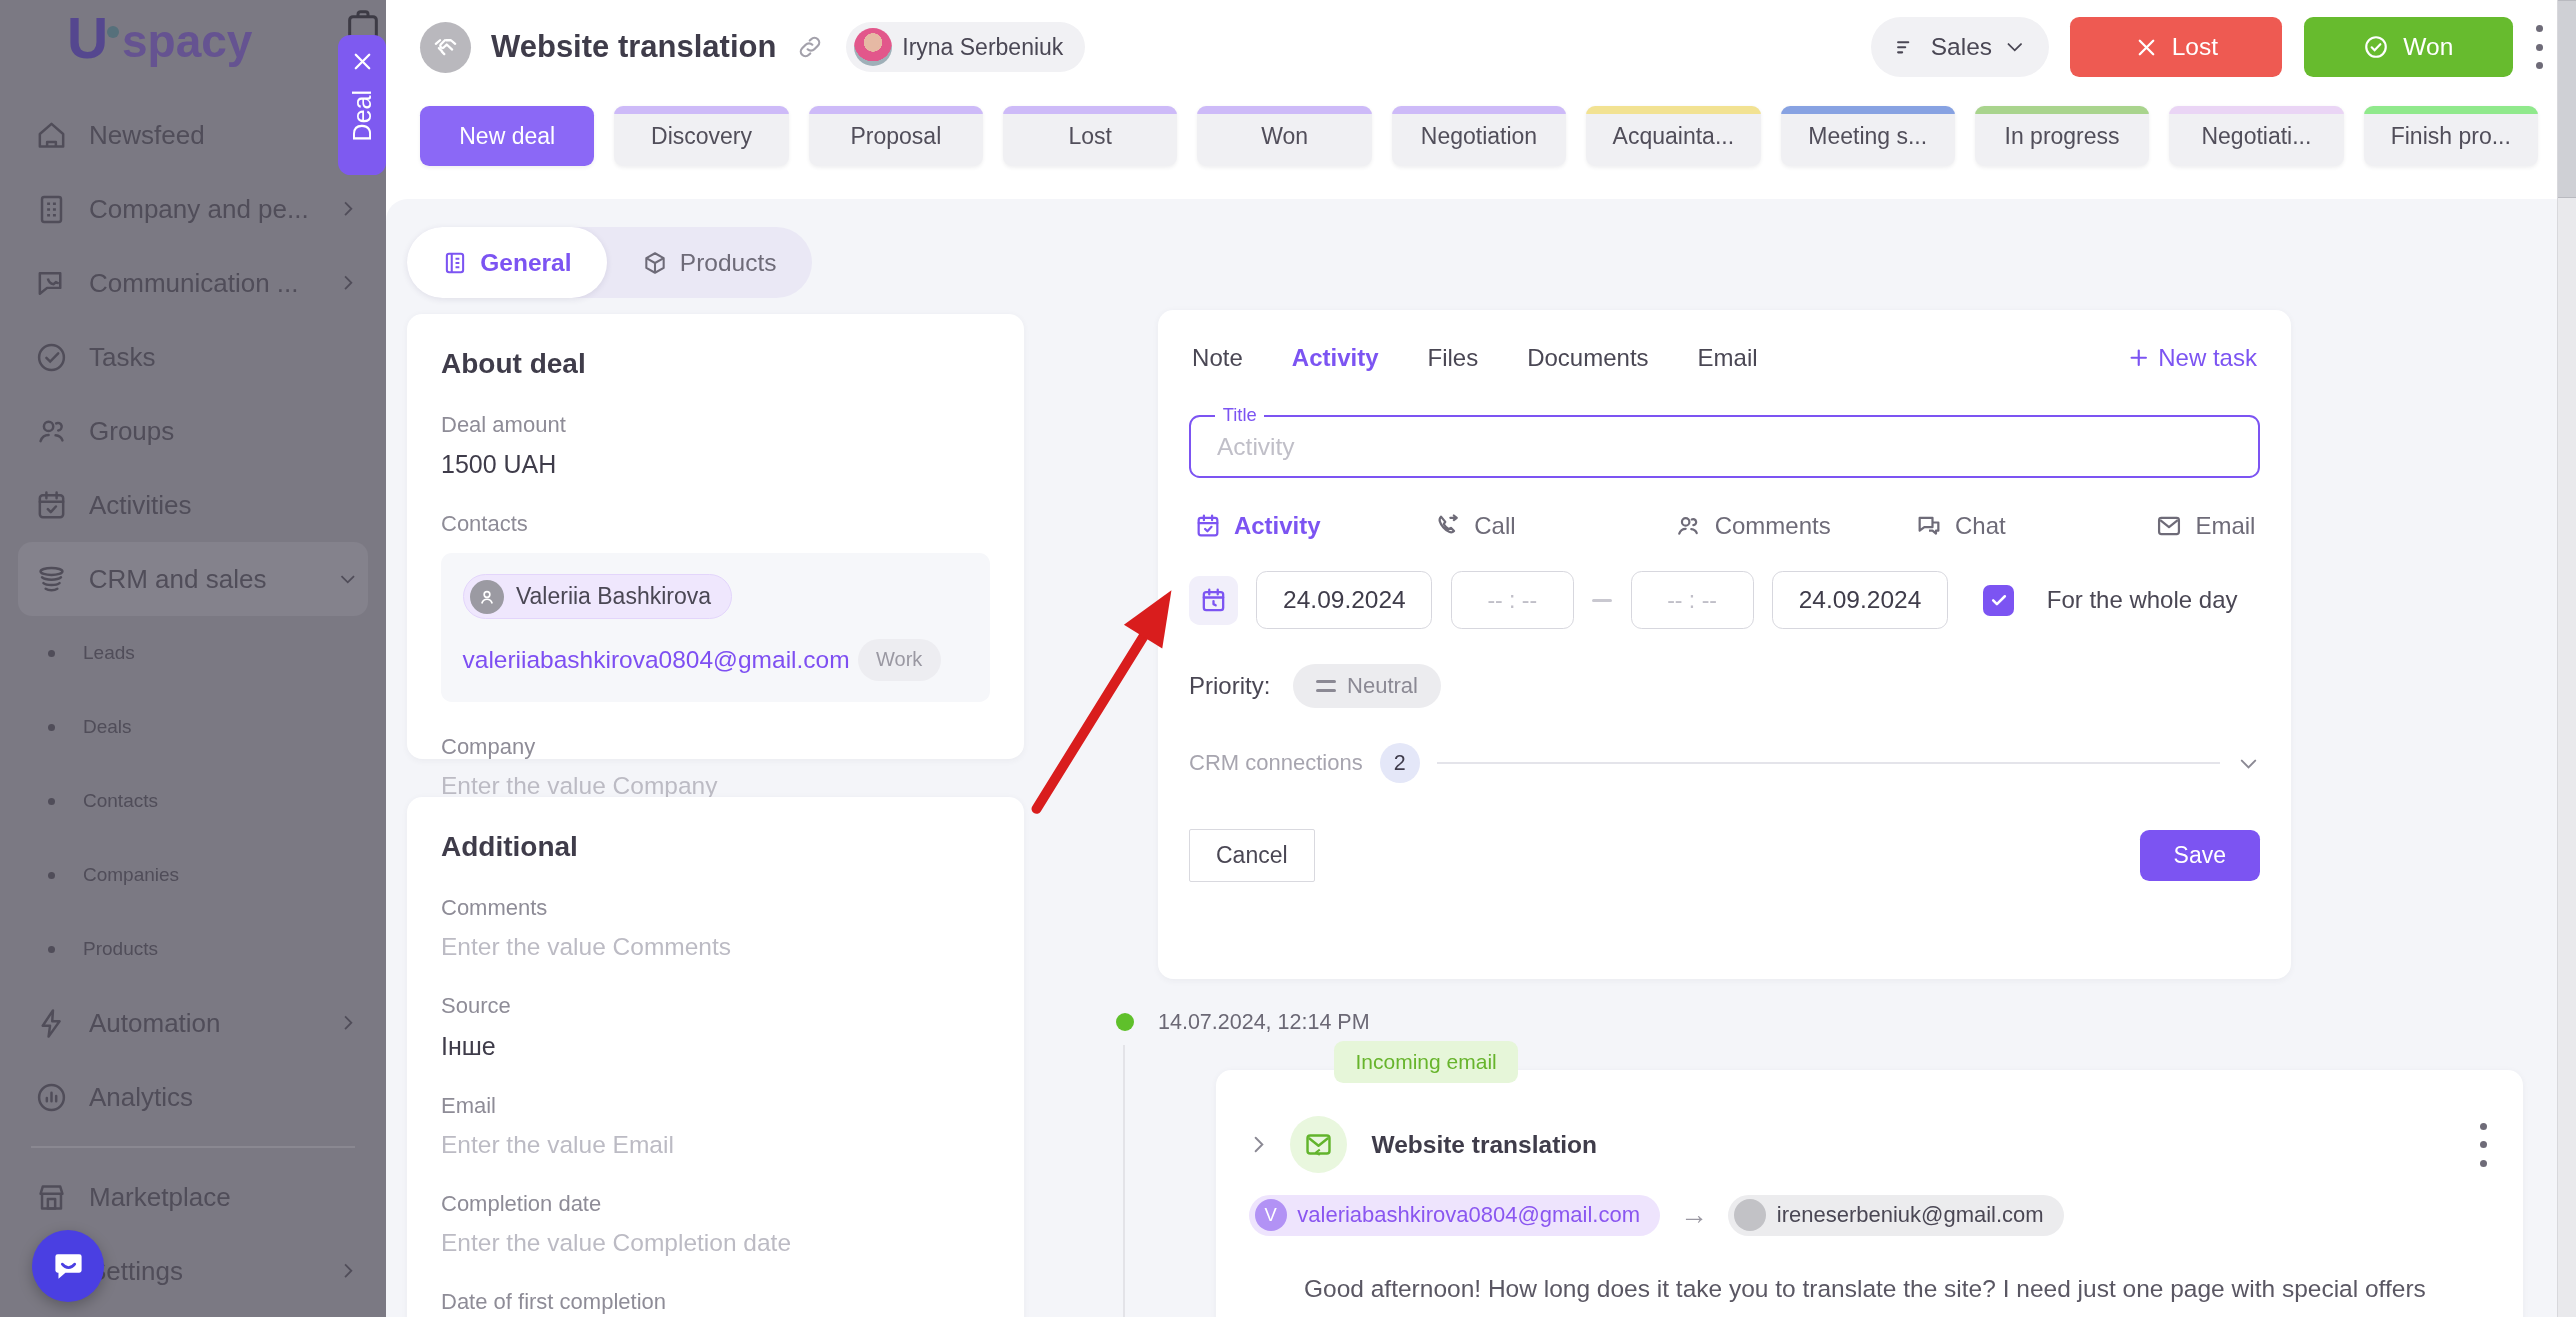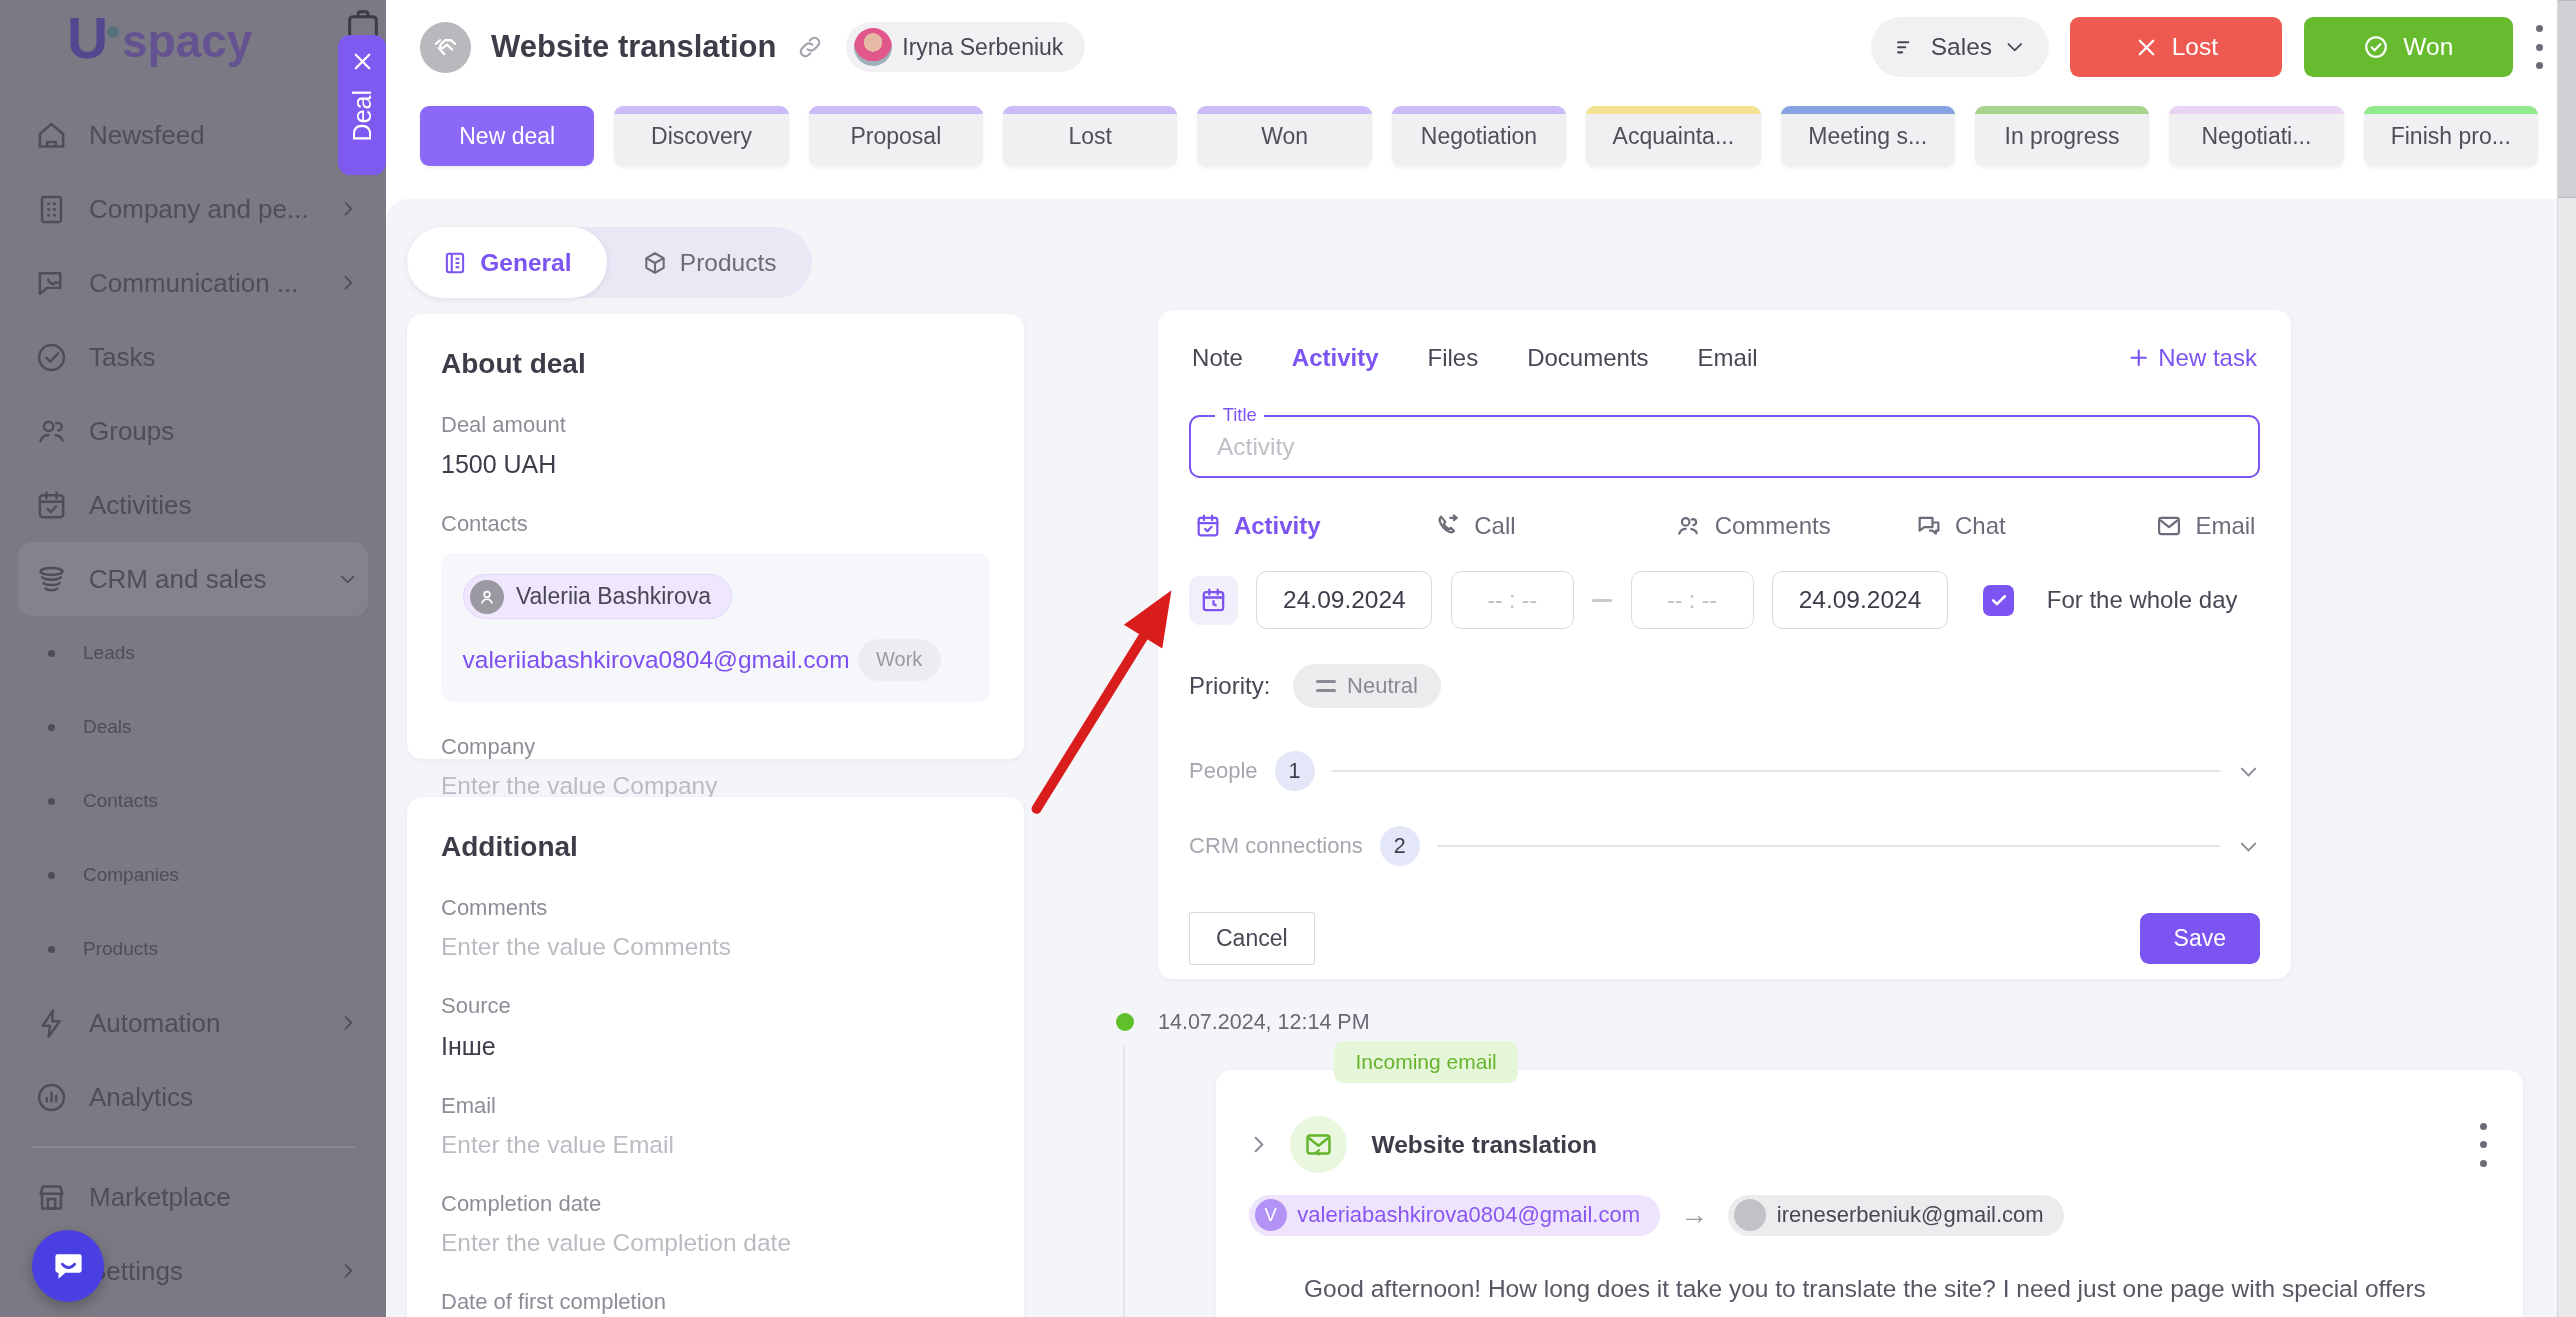--- a/index.html
+++ b/index.html
@@ -541,28 +541,20 @@
           <span class="prio-chip">
             <span class="eq">
                 <i></i>
                 <i></i>
               </span>
             <span class="prio-val">Neutral</span>
           </span>
         </div>
 
 
-        <div class="conn-row">
-          <span class="conn-label">People</span>
-          <span class="conn-badge">1</span>
-          <span class="conn-line"></span>
-          <svg class="conn-chev" viewBox="0 0 24 24" fill="none" stroke="currentColor" stroke-width="2" stroke-linecap="round">
-              <path d="M5 9l7 7 7-7"></path>
-            </svg>
-        </div>
         <div class="conn-row" style="margin-top:35px;">
           <span class="conn-label">CRM connections</span>
           <span class="conn-badge">2</span>
           <span class="conn-line"></span>
           <svg class="conn-chev" viewBox="0 0 24 24" fill="none" stroke="currentColor" stroke-width="2" stroke-linecap="round">
               <path d="M5 9l7 7 7-7"></path>
             </svg>
         </div>
 
         <div class="act-btns">

